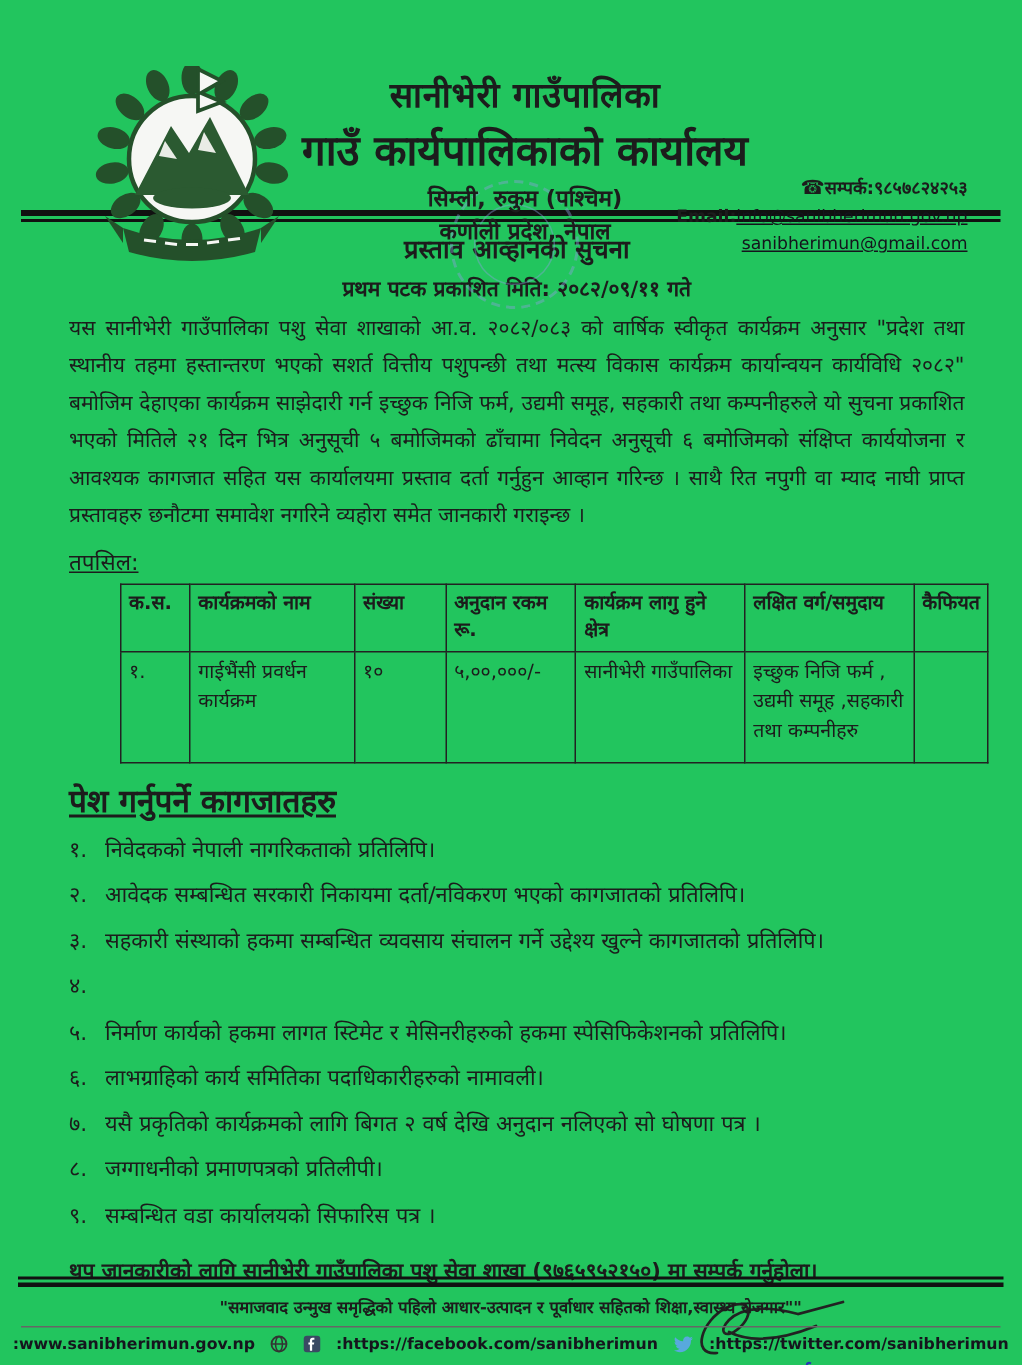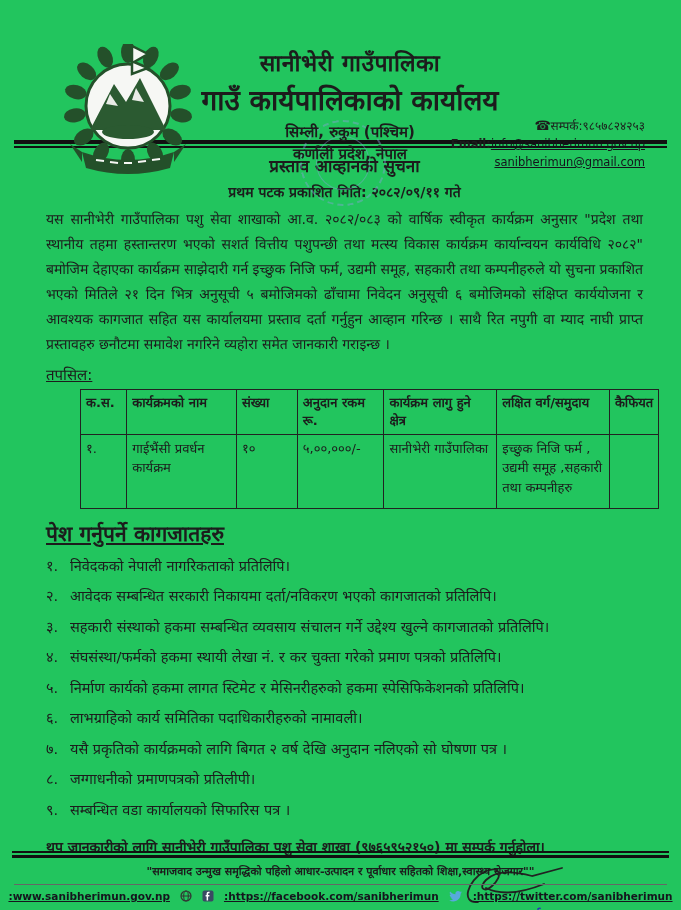--- a/index.html
+++ b/index.html
@@ -9,21 +9,21 @@
     background:#22c55e; color:#1c1c1c; overflow:hidden;
   }
   
   .header { position:relative; padding-top:46px; height:140px; }
   .logo { position:absolute; left:52px; top:44px; width:152px; height:134px; }
   .head-center { position:absolute; left:150px; top:46px; width:400px; text-align:center; }
   .muni-name   { font-size:23px; font-weight:700; letter-spacing:.5px; }
   .office-name { font-size:28px; font-weight:700; margin-top:2px; }
   .addr        { font-size:15px; font-weight:700; line-height:1.45; margin-top:4px; }
   .contact-block { position:absolute; right:36px; top:116px; text-align:right; font-size:11.5px; line-height:1.55; }
-  .phone-line { font-weight:400; font-size:12px; }
+  .phone-line { font-weight:700; font-size:12px; }
   .phone-glyph { font-size:13px; }
   .email-line a, .email-line span.lnk { color:#14141c; text-decoration:underline; cursor:pointer; }
   .email-prefix { font-weight:700; }
   .stamp {
     position:absolute; left:300px; top:120px; width:86px; height:86px; border-radius:50%;
     border:2px dashed #8aa0dd; opacity:.42; transform:rotate(-14deg); pointer-events:none;
   }
   .stamp::after { content:""; position:absolute; inset:14px; border-radius:50%; border:1.5px solid #8aa0dd; }
   .rule-double { margin:0 14px; height:8px; border-top:4px solid #111; border-bottom:2px solid #111; }
   
@@ -48,21 +48,21 @@
   .sig-block { width:220px; margin:6px 28px 0 auto; text-align:center; }
   .sig-scrawl { display:block; margin:0 auto -4px auto; }
   .sig-name, .sig-title { color:#2736b5; font-weight:700; font-size:12.5px; line-height:1.5; }
   
   .footer { position:absolute; left:0; right:0; bottom:8px; }
   .footer-rule { margin:0 12px; height:7px; border-top:2px solid #111; border-bottom:3px solid #111; }
   .slogan { text-align:center; font-size:11px; font-weight:700; padding:5px 20px 6px 20px;
             border-bottom:1.5px solid #666; margin:0 14px; }
   .links-row { display:flex; justify-content:center; align-items:center; gap:10px;
                font-size:10.5px; font-weight:700; padding-top:5px; }
-  .links-row .lnk { text-decoration:underline; color:#15151d; cursor:pointer; }
+  .links-row .lnk { color:#15151d; cursor:pointer; }
   .icon { display:inline-block; vertical-align:middle; }
 </style>
 </head>
 <body>
 
 <div class="page">
 
   <div class="header">
 
     <svg class="logo" viewBox="0 0 152 134" xmlns="http://www.w3.org/2000/svg">
@@ -213,21 +213,20 @@
       <li>
           <span class="num">२.</span>
           <span>आवेदक सम्बन्धित सरकारी निकायमा दर्ता/नविकरण भएको कागजातको प्रतिलिपि।</span>
         </li>
       <li>
           <span class="num">३.</span>
           <span>सहकारी संस्थाको हकमा सम्बन्धित व्यवसाय संचालन गर्ने उद्देश्य खुल्ने कागजातको प्रतिलिपि।</span>
         </li>
       <li>
           <span class="num">४.</span>
-          <span>संघसंस्था/फर्मको हकमा स्थायी लेखा नं. र कर चुक्ता गरेको प्रमाण पत्रको प्रतिलिपि।</span>
         </li>
       <li>
           <span class="num">५.</span>
           <span>निर्माण कार्यको हकमा लागत स्टिमेट र मेसिनरीहरुको हकमा स्पेसिफिकेशनको प्रतिलिपि।</span>
         </li>
       <li>
           <span class="num">६.</span>
           <span>लाभग्राहिको कार्य समितिका पदाधिकारीहरुको नामावली।</span>
         </li>
       <li>

